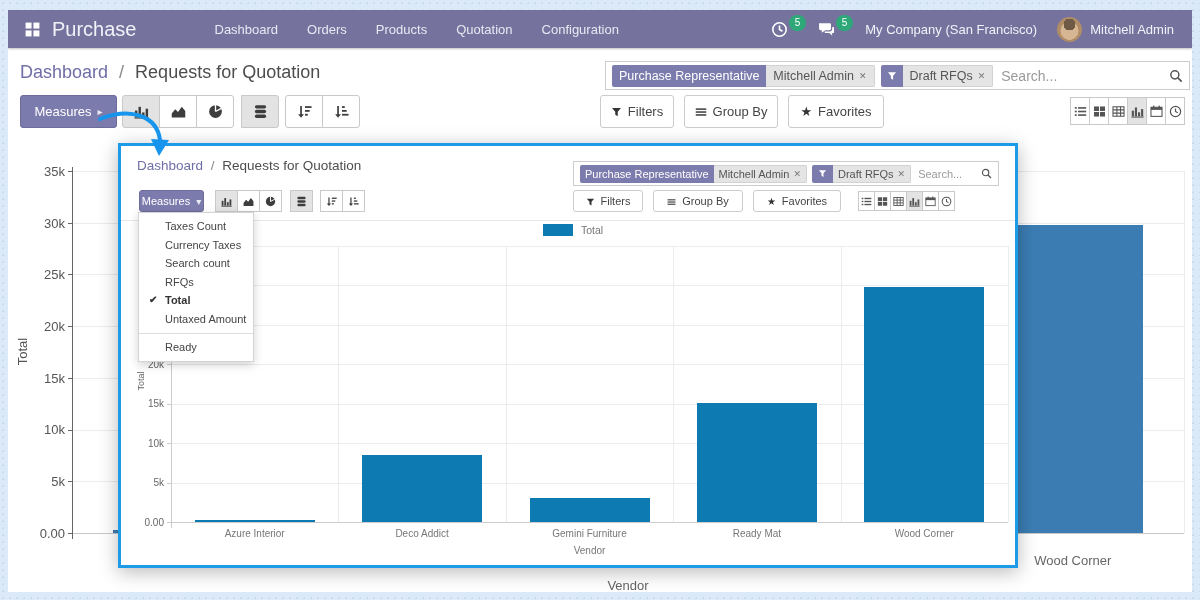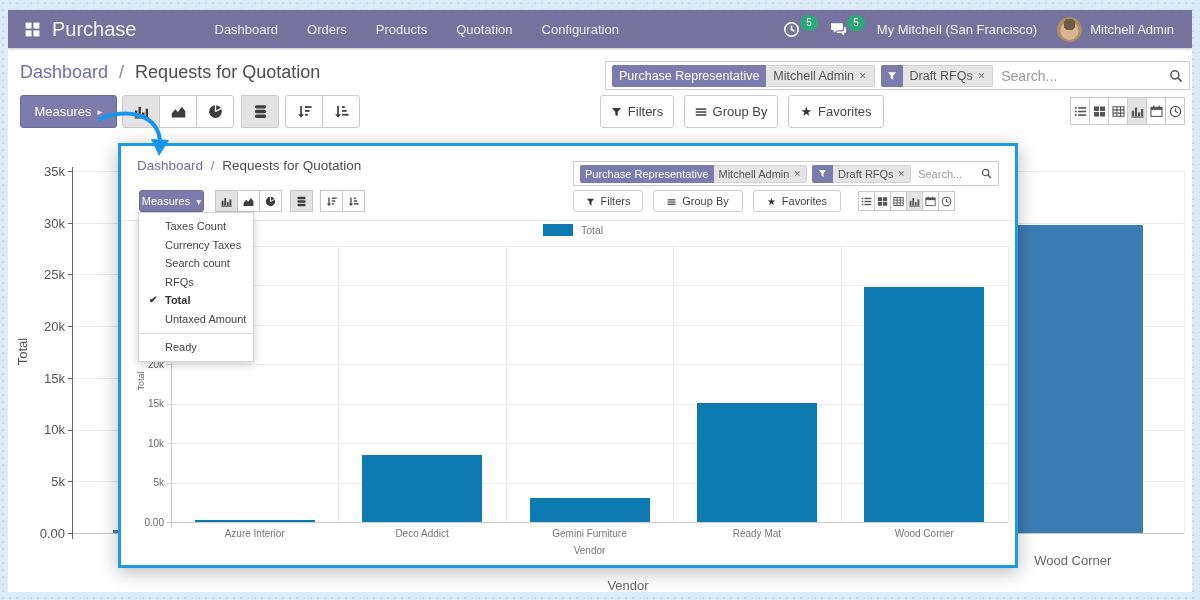--- a/index.html
+++ b/index.html
@@ -194,21 +194,21 @@
         <span style="display:inline-flex;width:17px;height:17px;">
             <svg viewBox="0 0 16 16">
               <g fill="currentColor">
                 <path d="M1 2 h10 a1.2 1.2 0 0 1 1.2 1.2 V7.4 a1.2 1.2 0 0 1 -1.2 1.2 H6.8 L3.6 11 V8.6 H2.2 A1.2 1.2 0 0 1 1 7.4 Z"></path>
                 <path d="M13.4 5.6 h0.8 a0.9 0.9 0 0 1 0.9 0.9 v4 a0.9 0.9 0 0 1 -0.9 0.9 h-0.9 v2.3 l-2.7 -2.3 h-3.4 a0.9 0.9 0 0 1 -0.9 -0.9 v-0.7 h4.7 a2.4 2.4 0 0 0 2.4 -2.4 Z"></path>
               </g>
             </svg>
           </span>
         <span class="badge">5</span>
       </span>
-      <span class="nav-company">My Mitchell (San Francisco)</span>
+      <span class="nav-company">My Company (San Francisco)</span>
       <span class="nav-user">
         <span class="avatar"></span>
         <span>Mitchell Admin</span>
       </span>
     </div>
   </div>
 
   <div class="bc bc-main">
     <span class="bc-link">Dashboard</span>
     <span class="bc-sep">/</span>

